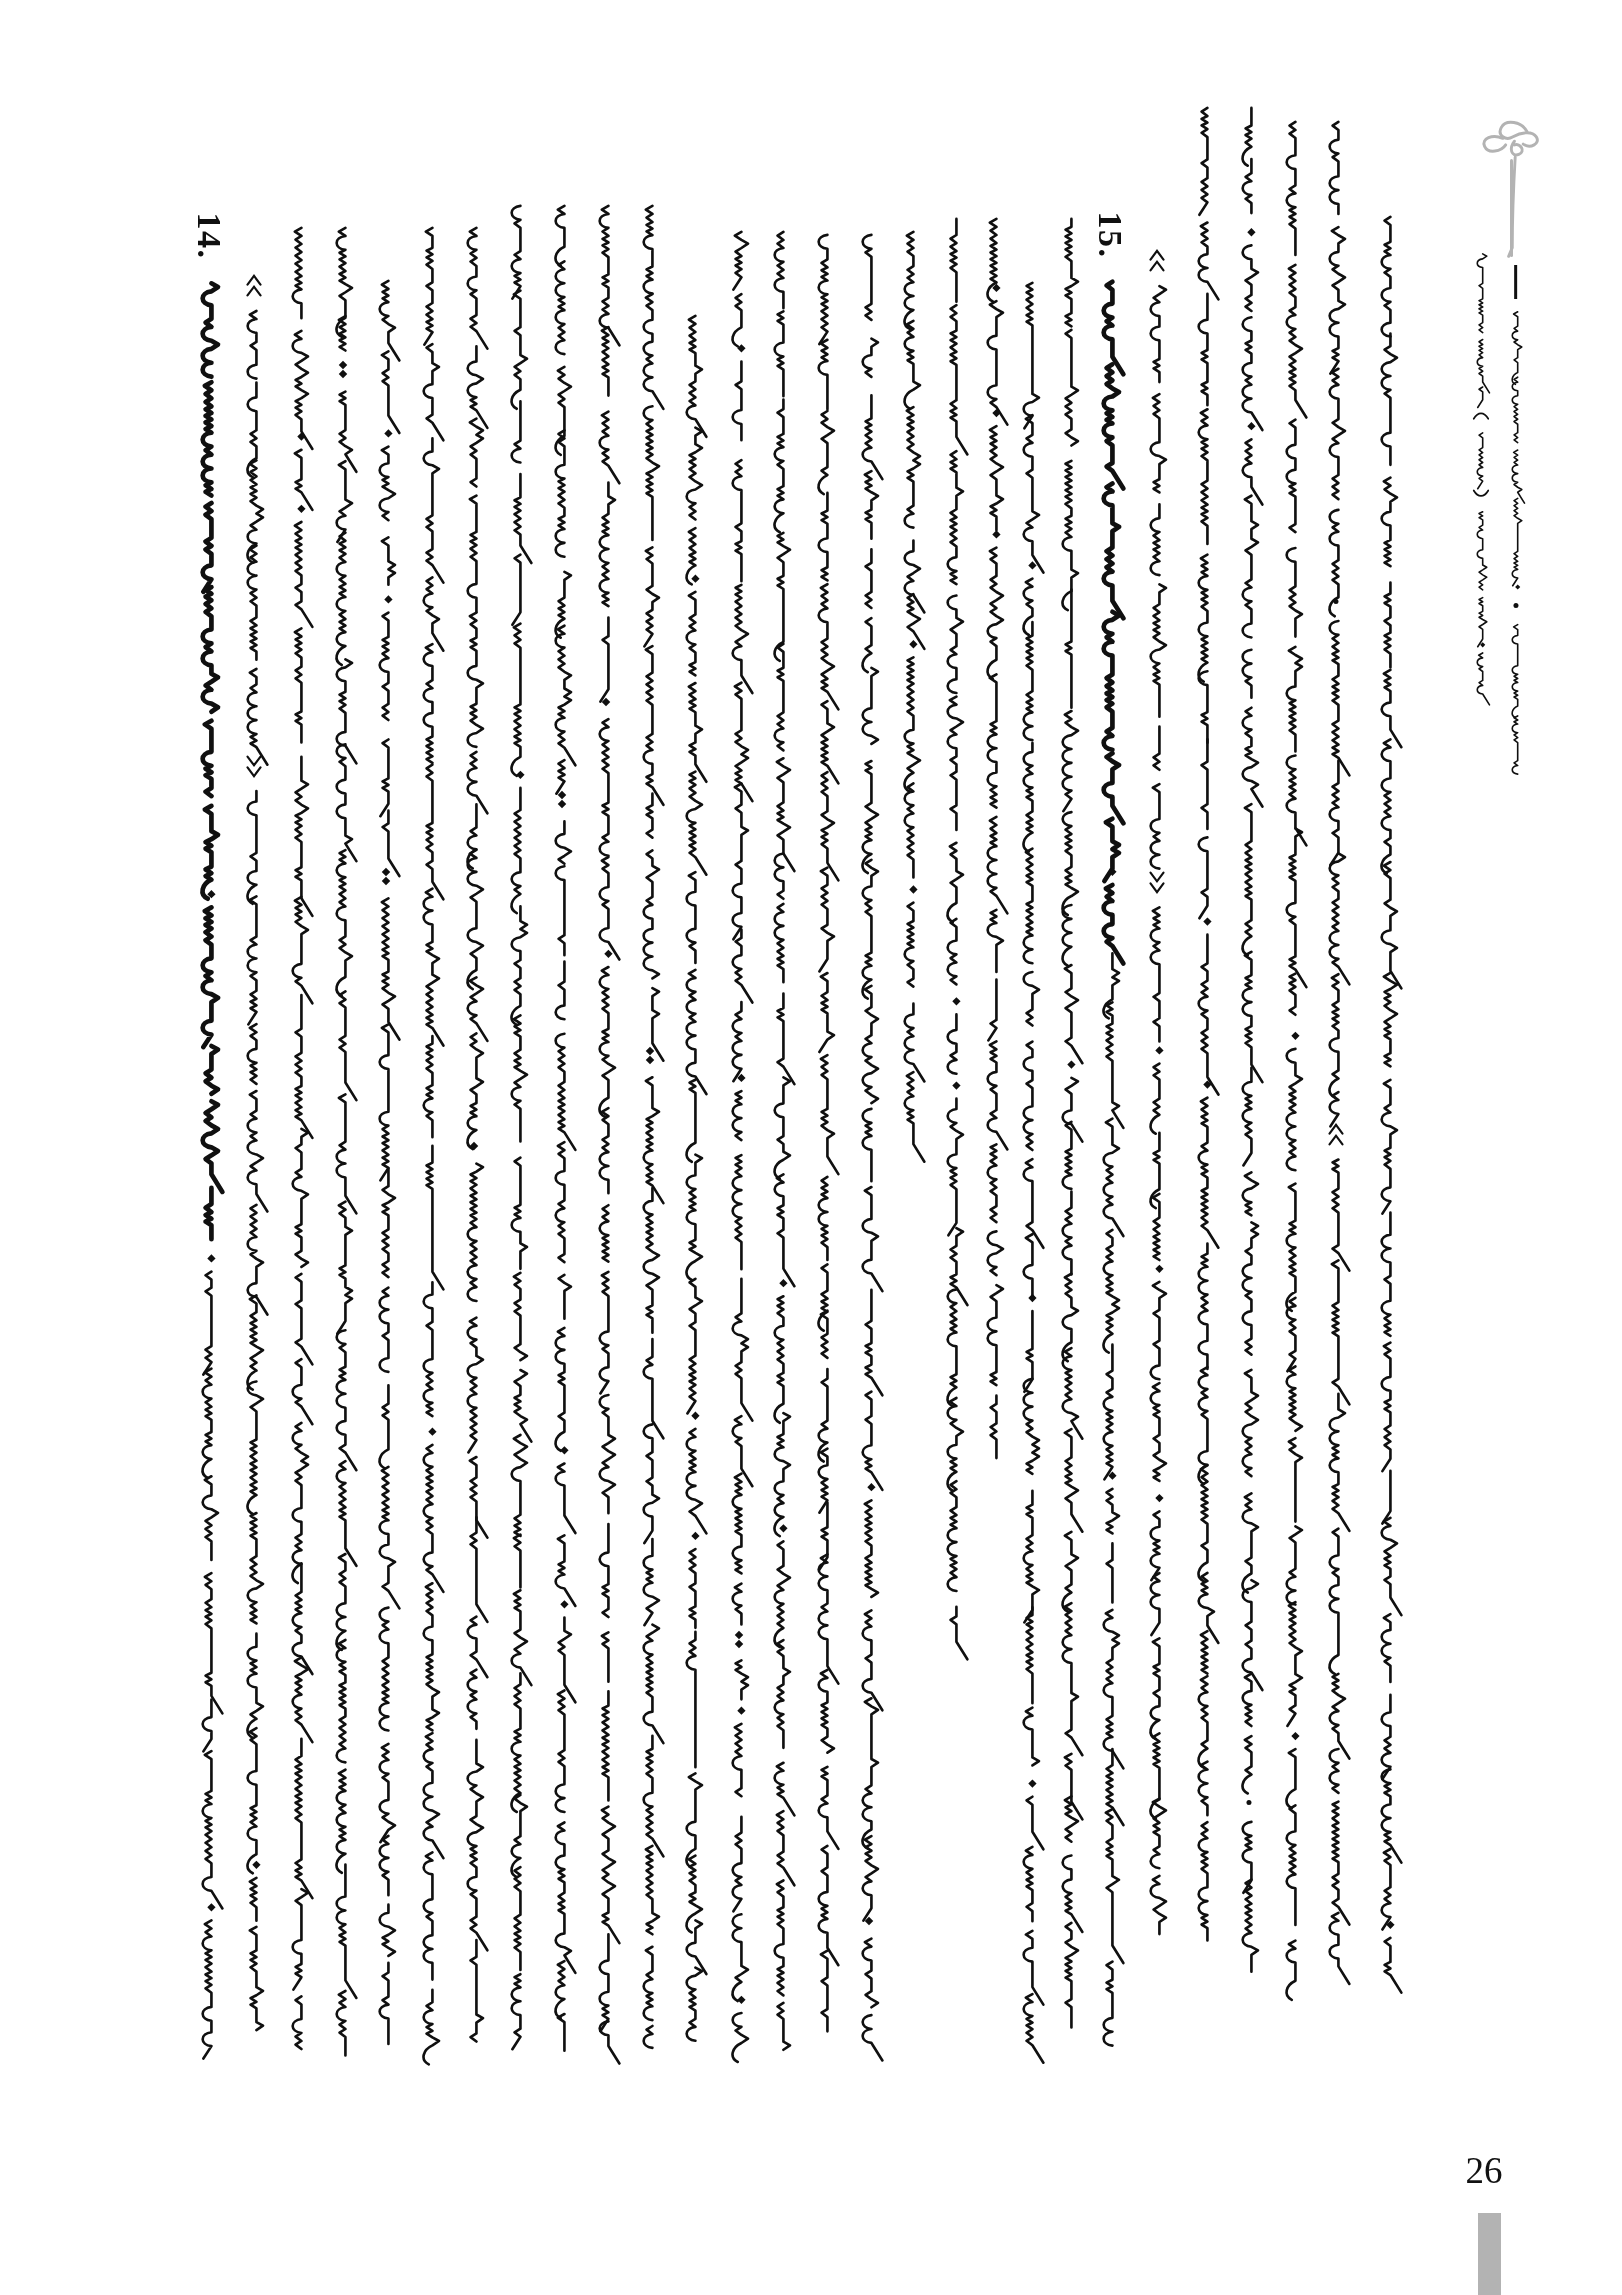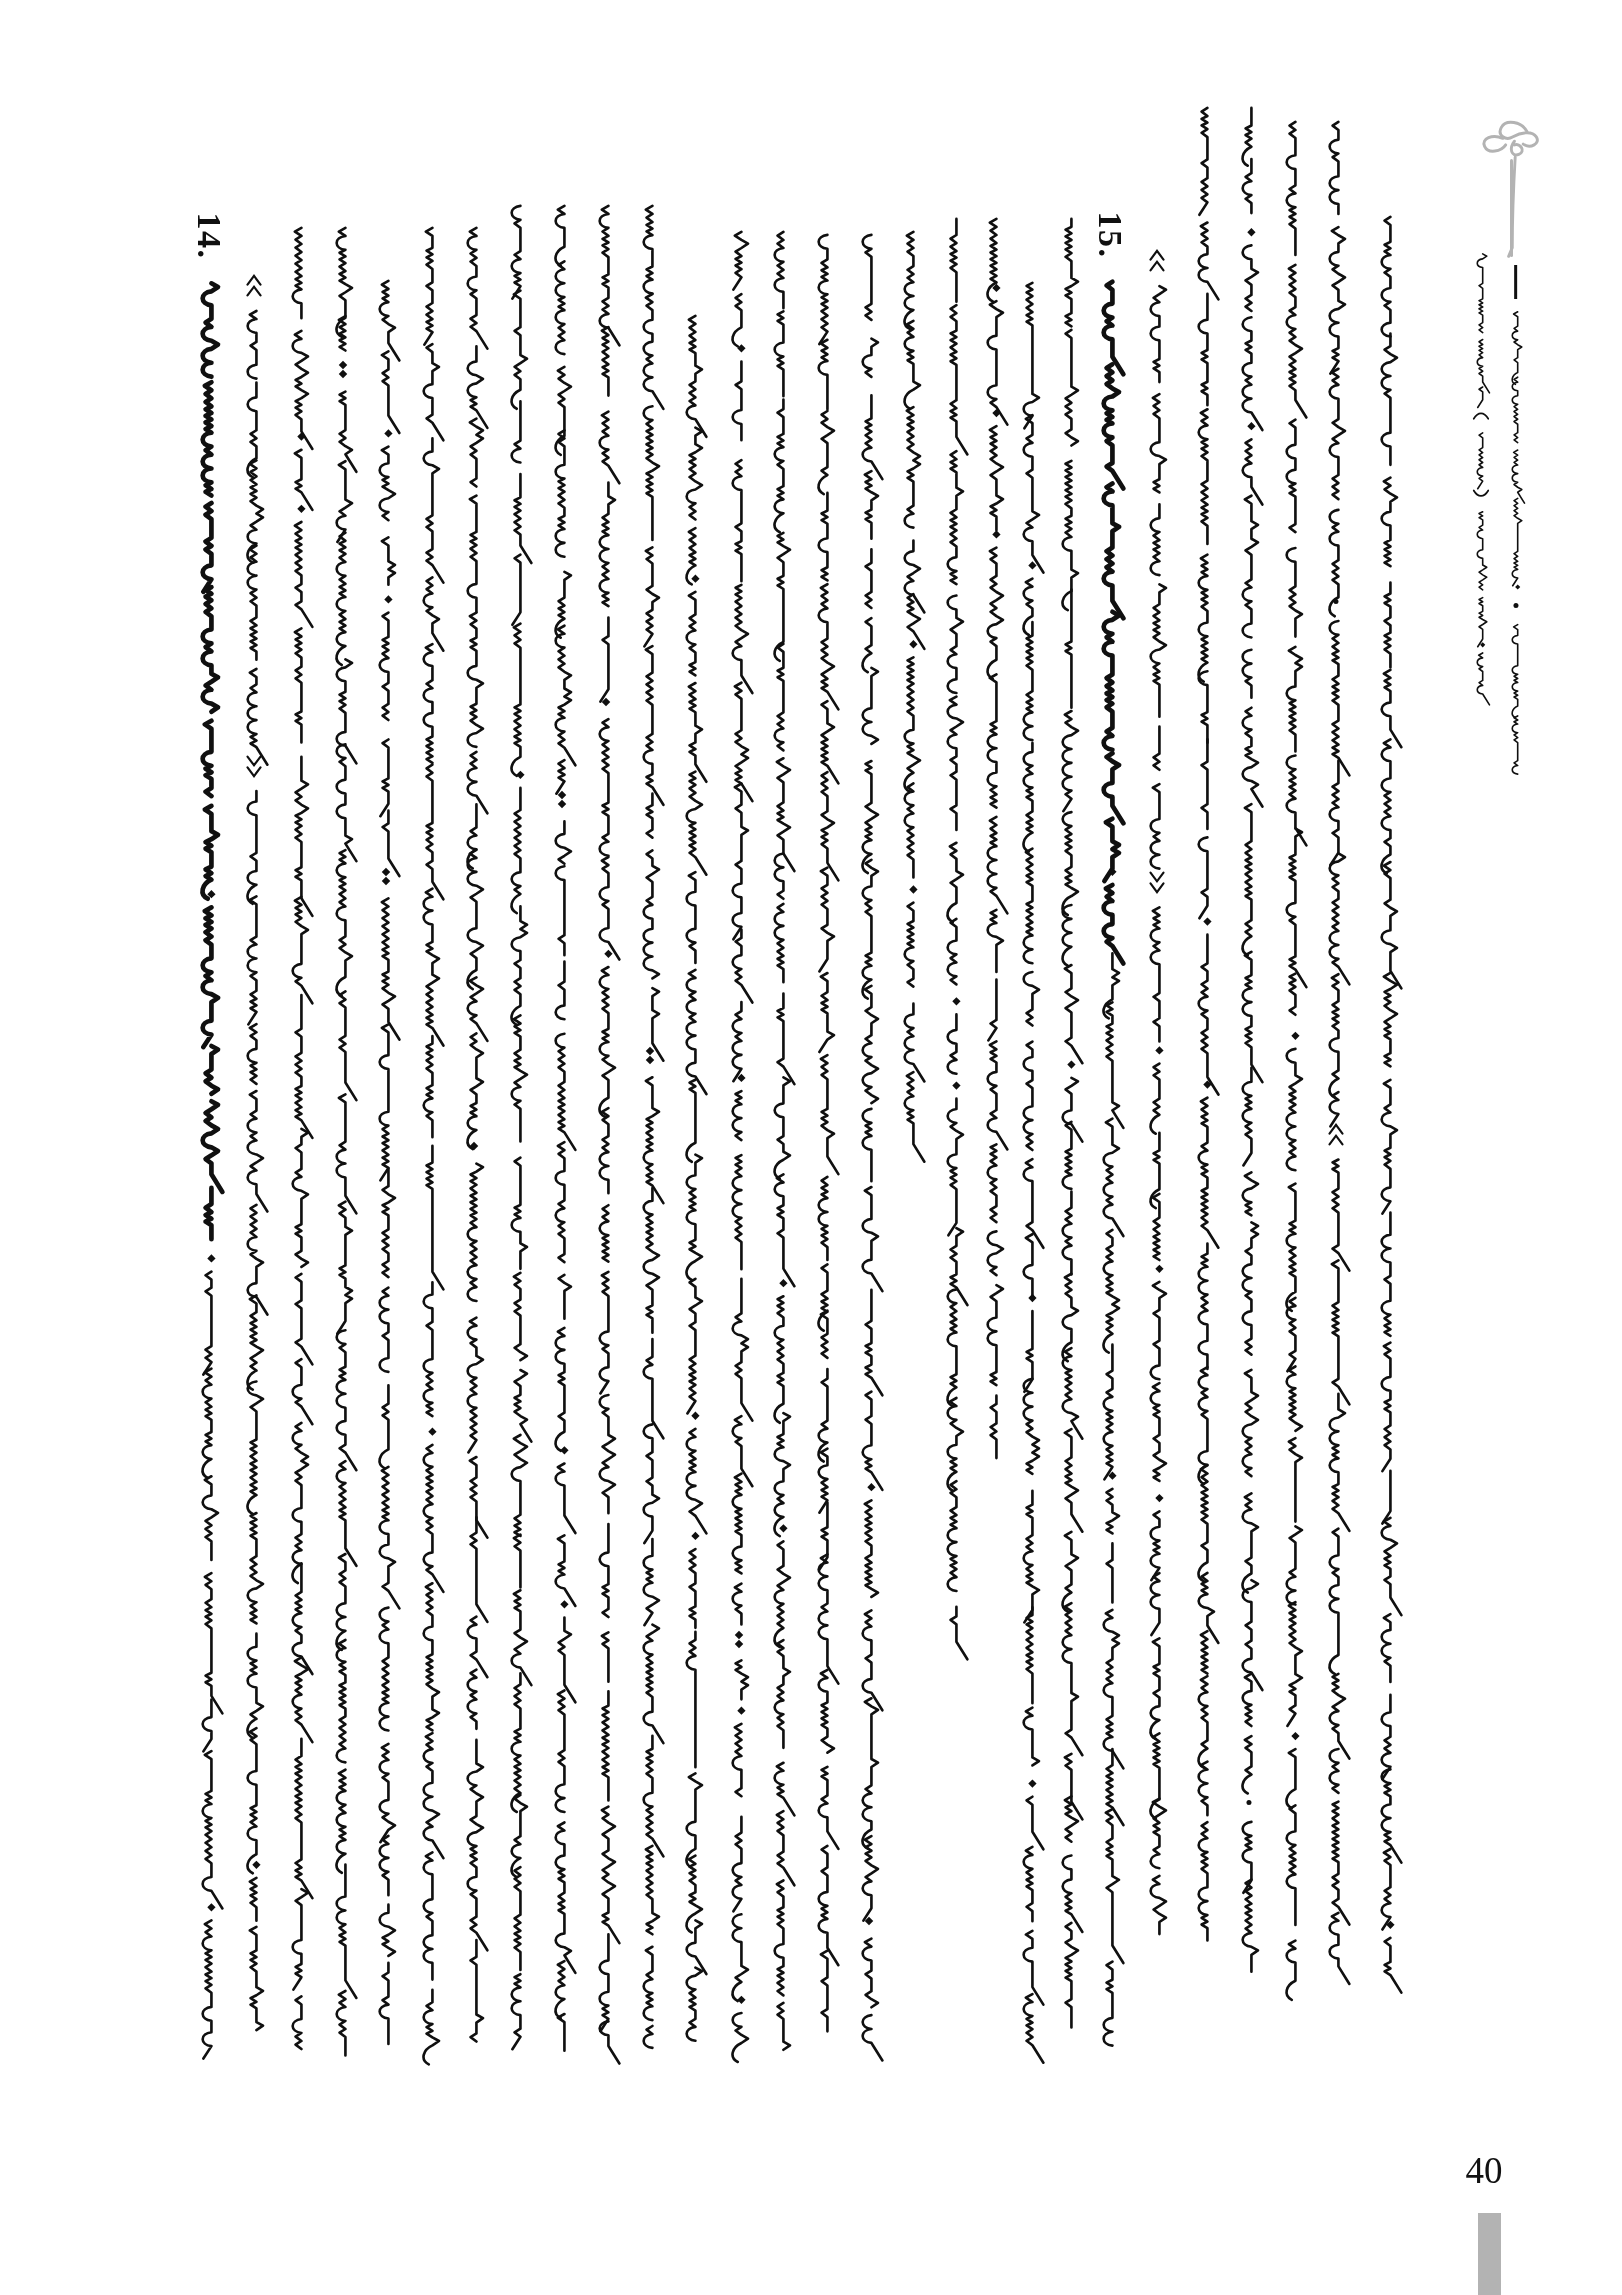--- a/index.html
+++ b/index.html
@@ -802,18 +802,18 @@
           <path d="M20 0 l-4.96 3.1 l4.96 3.7199999999999998 c-9.92 1.24 -9.92 10.54 0 11.78 l0 6.7 c-9.92 1.24 -9.92 10.54 0 11.78 l-4.96 3.1 l4.96 3.7199999999999998 l-4.96 3.1 l4.96 3.7199999999999998 l-4.96 3.1 l4.96 3.7199999999999998 l-4.96 3.1 l4.96 3.7199999999999998 l0 11.5 l-4.96 3.1 l4.96 3.7199999999999998 l-4.96 3.1 l4.96 3.7199999999999998" transform="translate(0 153.5)" fill="none" stroke="#101010" stroke-width="2.2" stroke-linecap="round" stroke-linejoin="round"></path>
           <path d="M20 0 l-5.58 3.1 l5.58 3.7199999999999998 l-4.96 3.1 l4.96 3.7199999999999998 l-4.96 3.1 l4.96 3.7199999999999998 c-9.92 1.24 -9.92 10.54 0 11.78 c-9.92 1.24 -9.92 10.54 0 11.78 l-4.96 3.1 l4.96 3.7199999999999998 l5.58 3.1 l-5.58 3.7199999999999998 l9.3 14.879999999999999" transform="translate(0 253.2)" fill="none" stroke="#101010" stroke-width="2.2" stroke-linecap="round" stroke-linejoin="round"></path>
           <path d="M20 0 l-4.96 3.1 l4.96 3.7199999999999998 l-4.96 3.1 l4.96 3.7199999999999998 l-4.96 3.1 l4.96 3.7199999999999998 l-4.96 3.1 l4.96 3.7199999999999998 l5.58 3.1 l-5.58 3.7199999999999998 l0 13.1 l0 7.1 l0 10.5 l0 7.6 l-4.96 3.1 l4.96 3.7199999999999998 l-4.96 3.1 l4.96 3.7199999999999998 l-4.96 2.48 l4.96 3.1 l-4.96 2.48 l4.96 3.1 c-9.92 1.24 -9.92 10.54 0 11.78 l-6.82 10.54" transform="translate(0 319.3)" fill="none" stroke="#101010" stroke-width="2.2" stroke-linecap="round" stroke-linejoin="round"></path>
           <rect x="17.52" y="438.1" width="4.96" height="4.96" transform="rotate(45 20 440.6)" fill="#101010"></rect>
           <path d="M20 0 l-5.58 3.1 l5.58 3.7199999999999998 l0 8.0 c-9.92 1.24 -9.92 10.54 0 11.78 l0 7.4 l0 11.8 l0 10.5 c-9.92 1.24 -9.92 10.54 0 11.78 l-4.96 2.48 l4.96 3.1 l-4.96 2.48 l4.96 3.1 c-9.92 1.24 -9.92 10.54 0 11.78 l-4.96 2.48 l4.96 3.1 l-4.96 2.48 l4.96 3.1 l0 9.1 c-8.06 3.7199999999999998 -10.54 12.4 -3.1 16.12" transform="translate(0 492.0)" fill="none" stroke="#101010" stroke-width="2.2" stroke-linecap="round" stroke-linejoin="round"></path>
           <path d="M20 0 l-4.96 2.48 l4.96 3.1 l-4.96 2.48 l4.96 3.1 c-9.92 1.24 -9.92 10.54 0 11.78 l-4.96 3.1 l4.96 3.7199999999999998 l-4.96 3.1 l4.96 3.7199999999999998 l0 9.3 l0 15.2 l-4.96 3.1 l4.96 3.7199999999999998 c-9.92 1.24 -9.92 10.54 0 11.78" transform="translate(0 616.9)" fill="none" stroke="#101010" stroke-width="2.2" stroke-linecap="round" stroke-linejoin="round"></path>
         </svg>
       </div>
     </div>
 
-  <div id="page-number">40</div>
+  <div id="page-number">26</div>
   <div id="page-tab"></div>
 
 <div style="position: absolute; left: 1510px; top: 159px; width: 2.9px; height: 98px; background: rgb(179, 179, 179); border-radius: 1.5px;"></div>
   </div>
 
 
 </body></html>

